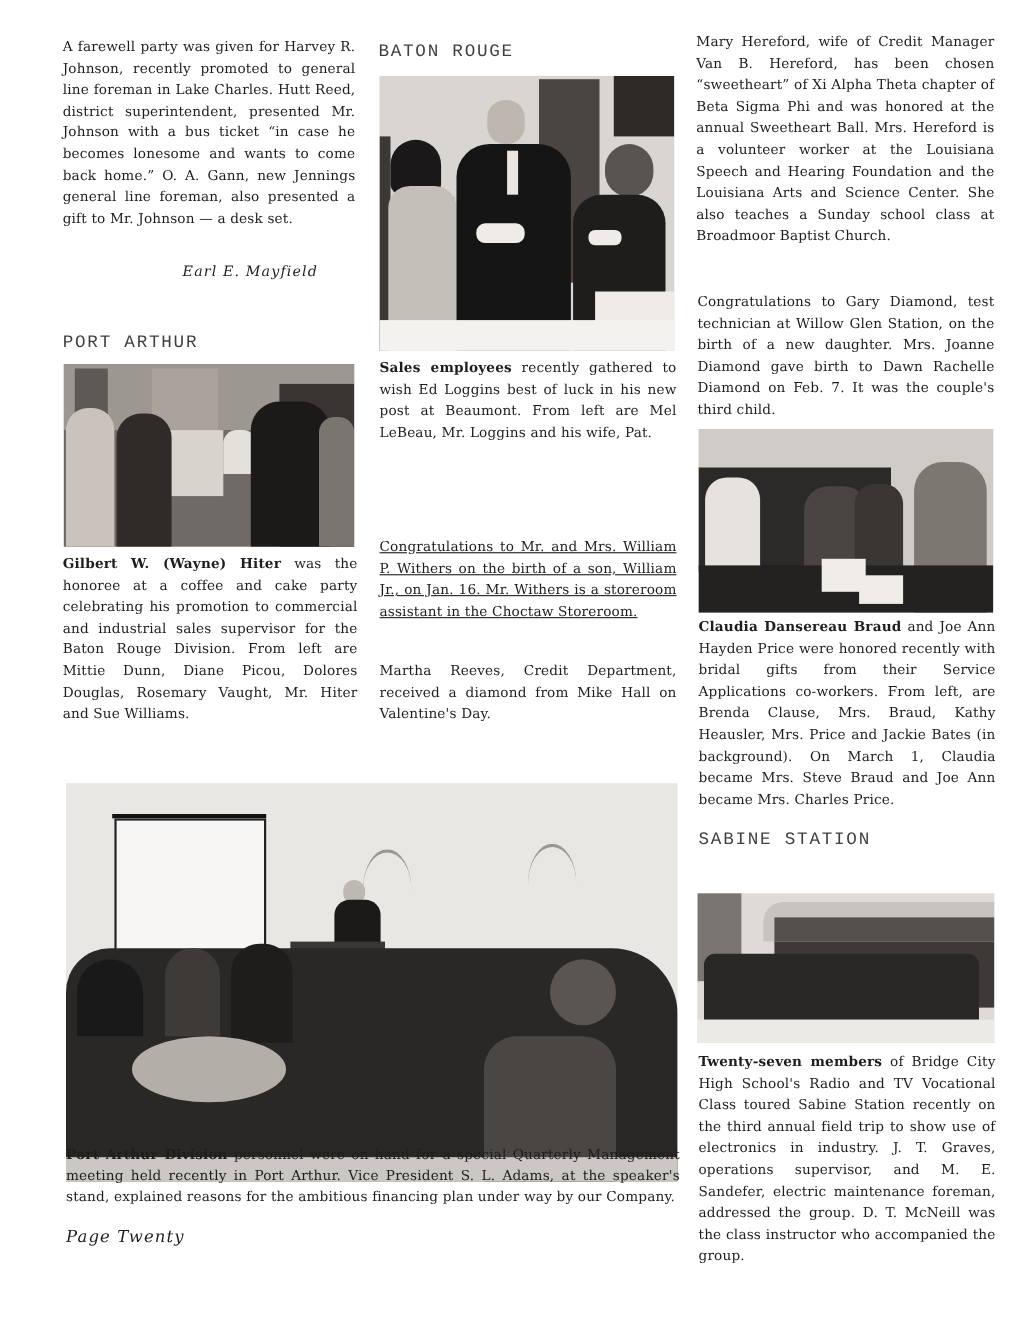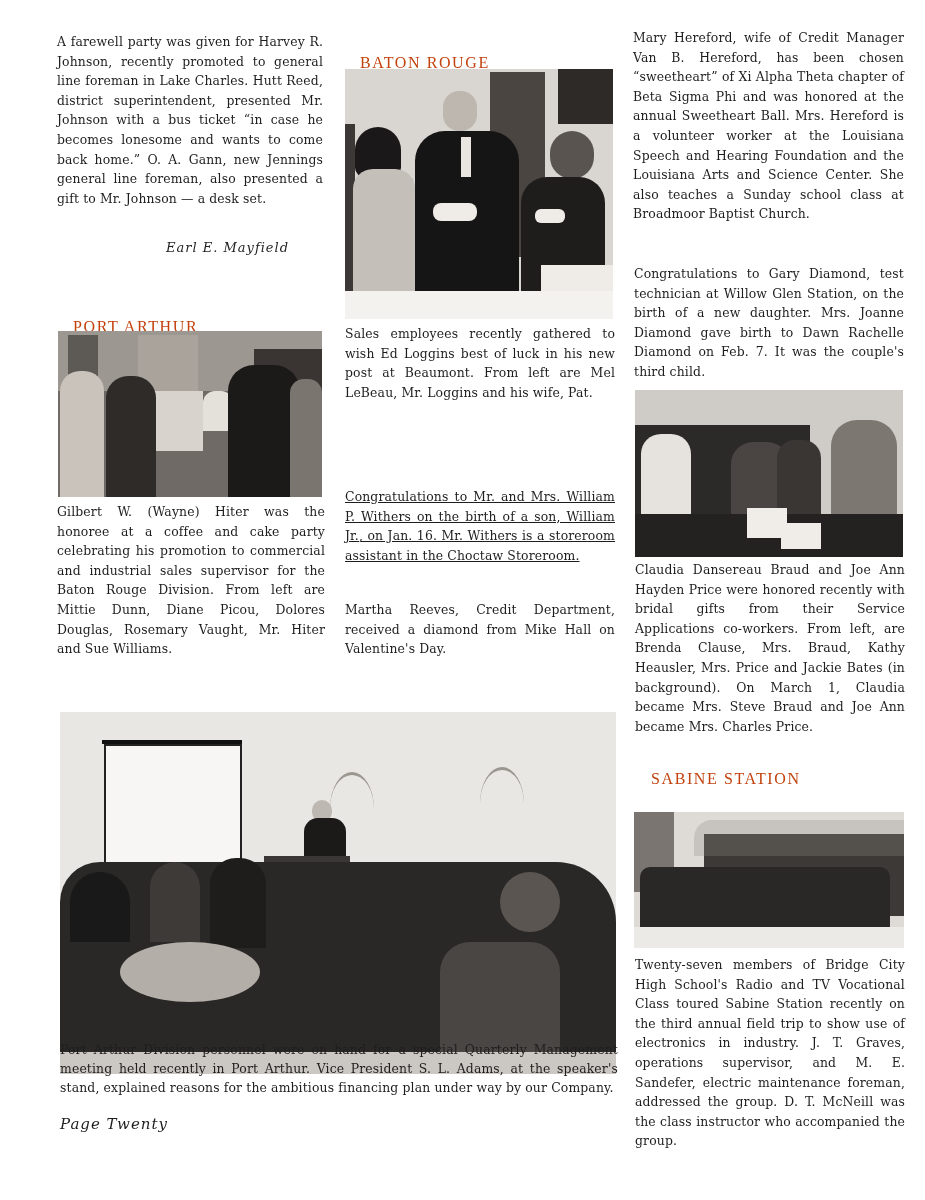--- a/index.html
+++ b/index.html
@@ -1,21 +1,21 @@
 <!DOCTYPE html>
 <html><head>
 <meta charset="utf-8">
 <style>
   html, body { margin:0; padding:0; background:#ffffff; }
   body { width:925px; height:1200px; position:relative; overflow:hidden;
          font-family:"DejaVu Serif","Liberation Serif",serif; color:#1e1e1e; }
   .abs { position:absolute; }
   .para { font-size:12.4px; line-height:19.6px; text-align:justify; letter-spacing:0.15px; margin:0; }
-  .para b { font-weight:normal; }
-  .head { font-family:Liberation Serif, serif; font-size:16px; letter-spacing:1.6px; color:#c2410c; font-weight:normal; margin:16px; }
+  .para b { font-weight:bold; }
+  .head { font-family:Liberation Mono, monospace; font-size:16px; letter-spacing:1.6px; color:#404040; font-weight:normal; margin:0; }
   .sig { font-style:italic; font-size:13px; letter-spacing:1px;margin-top:12px; }
   .photo { position:absolute; overflow:hidden; background:#8a8a8a; }
   .footer { font-style:italic; font-size:15px; letter-spacing:1px; }
   .shape { position:absolute; }
 </style>
 </head>
 <body>
 
 <p class="abs para" style="left:57px; top:32px; width:266px;">A farewell party was given for Harvey R. Johnson, recently promoted to general line foreman in Lake Charles. Hutt Reed, district superintendent, presented Mr. Johnson with a bus ticket “in case he becomes lonesome and wants to come back home.” O. A. Gann, new Jennings general line foreman, also presented a gift to Mr. Johnson — a desk set.</p>
 <div class="abs sig" style="left:166px; top:228px;">Earl E. Mayfield</div>

